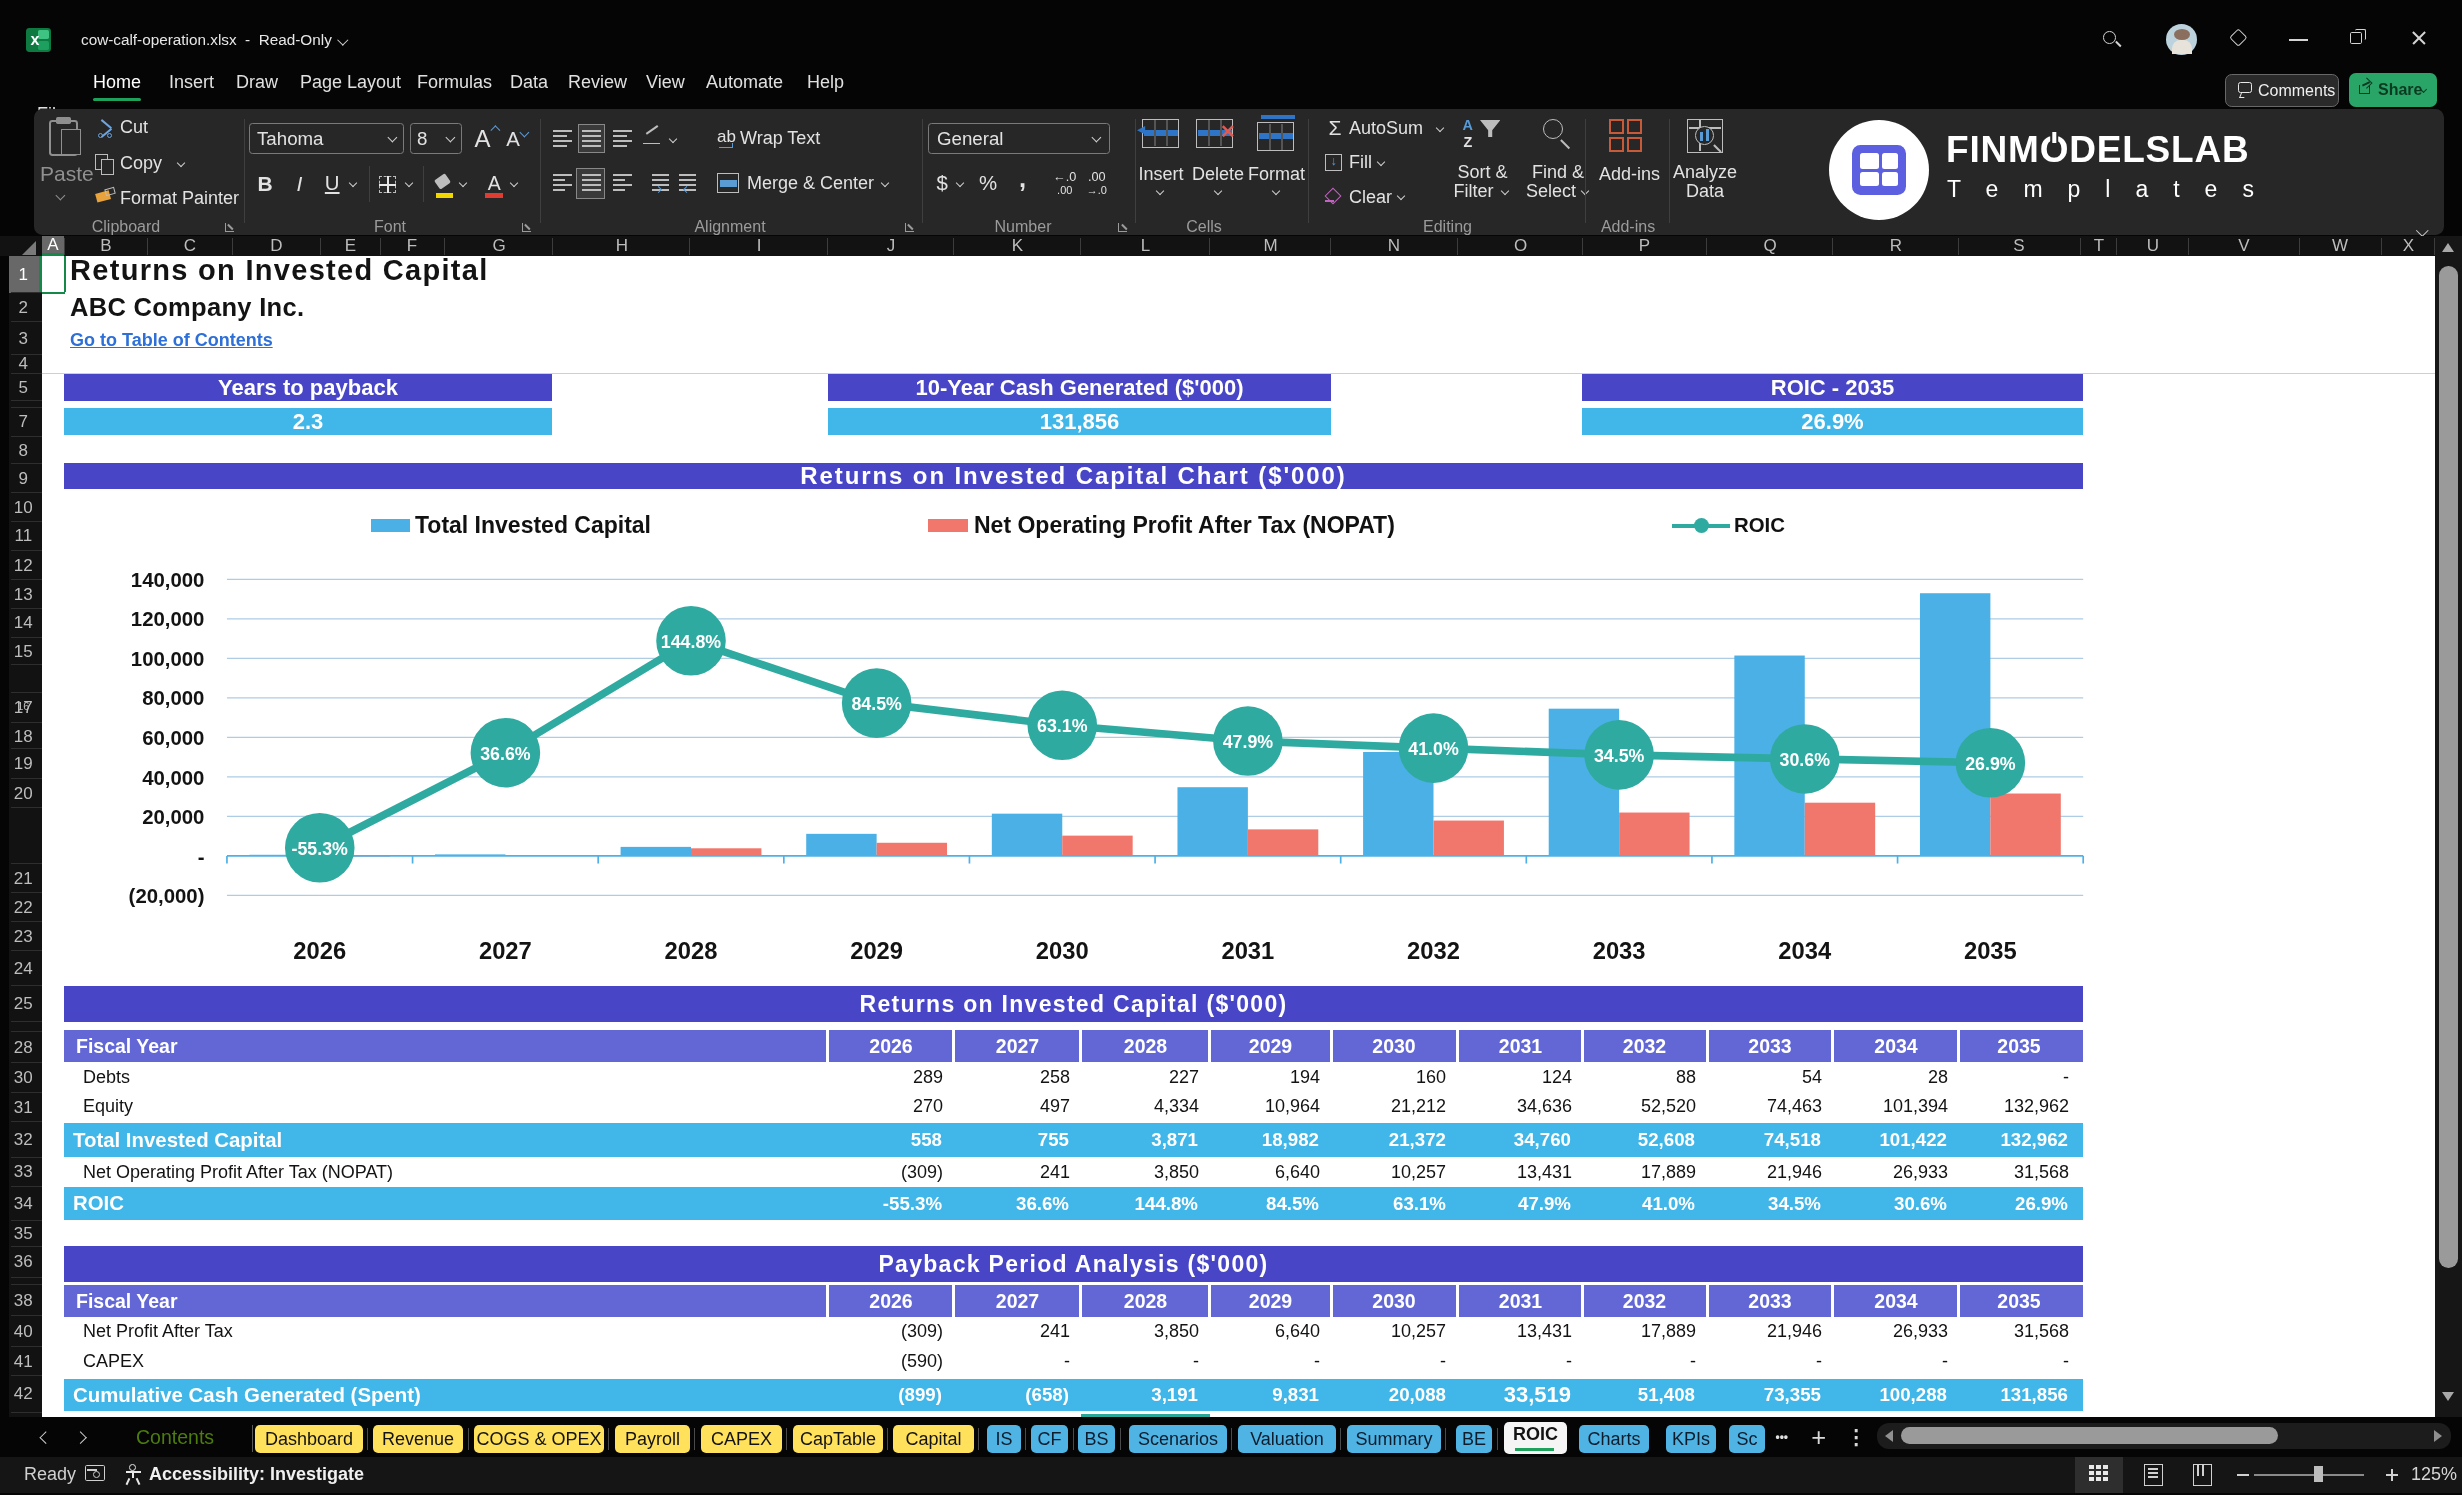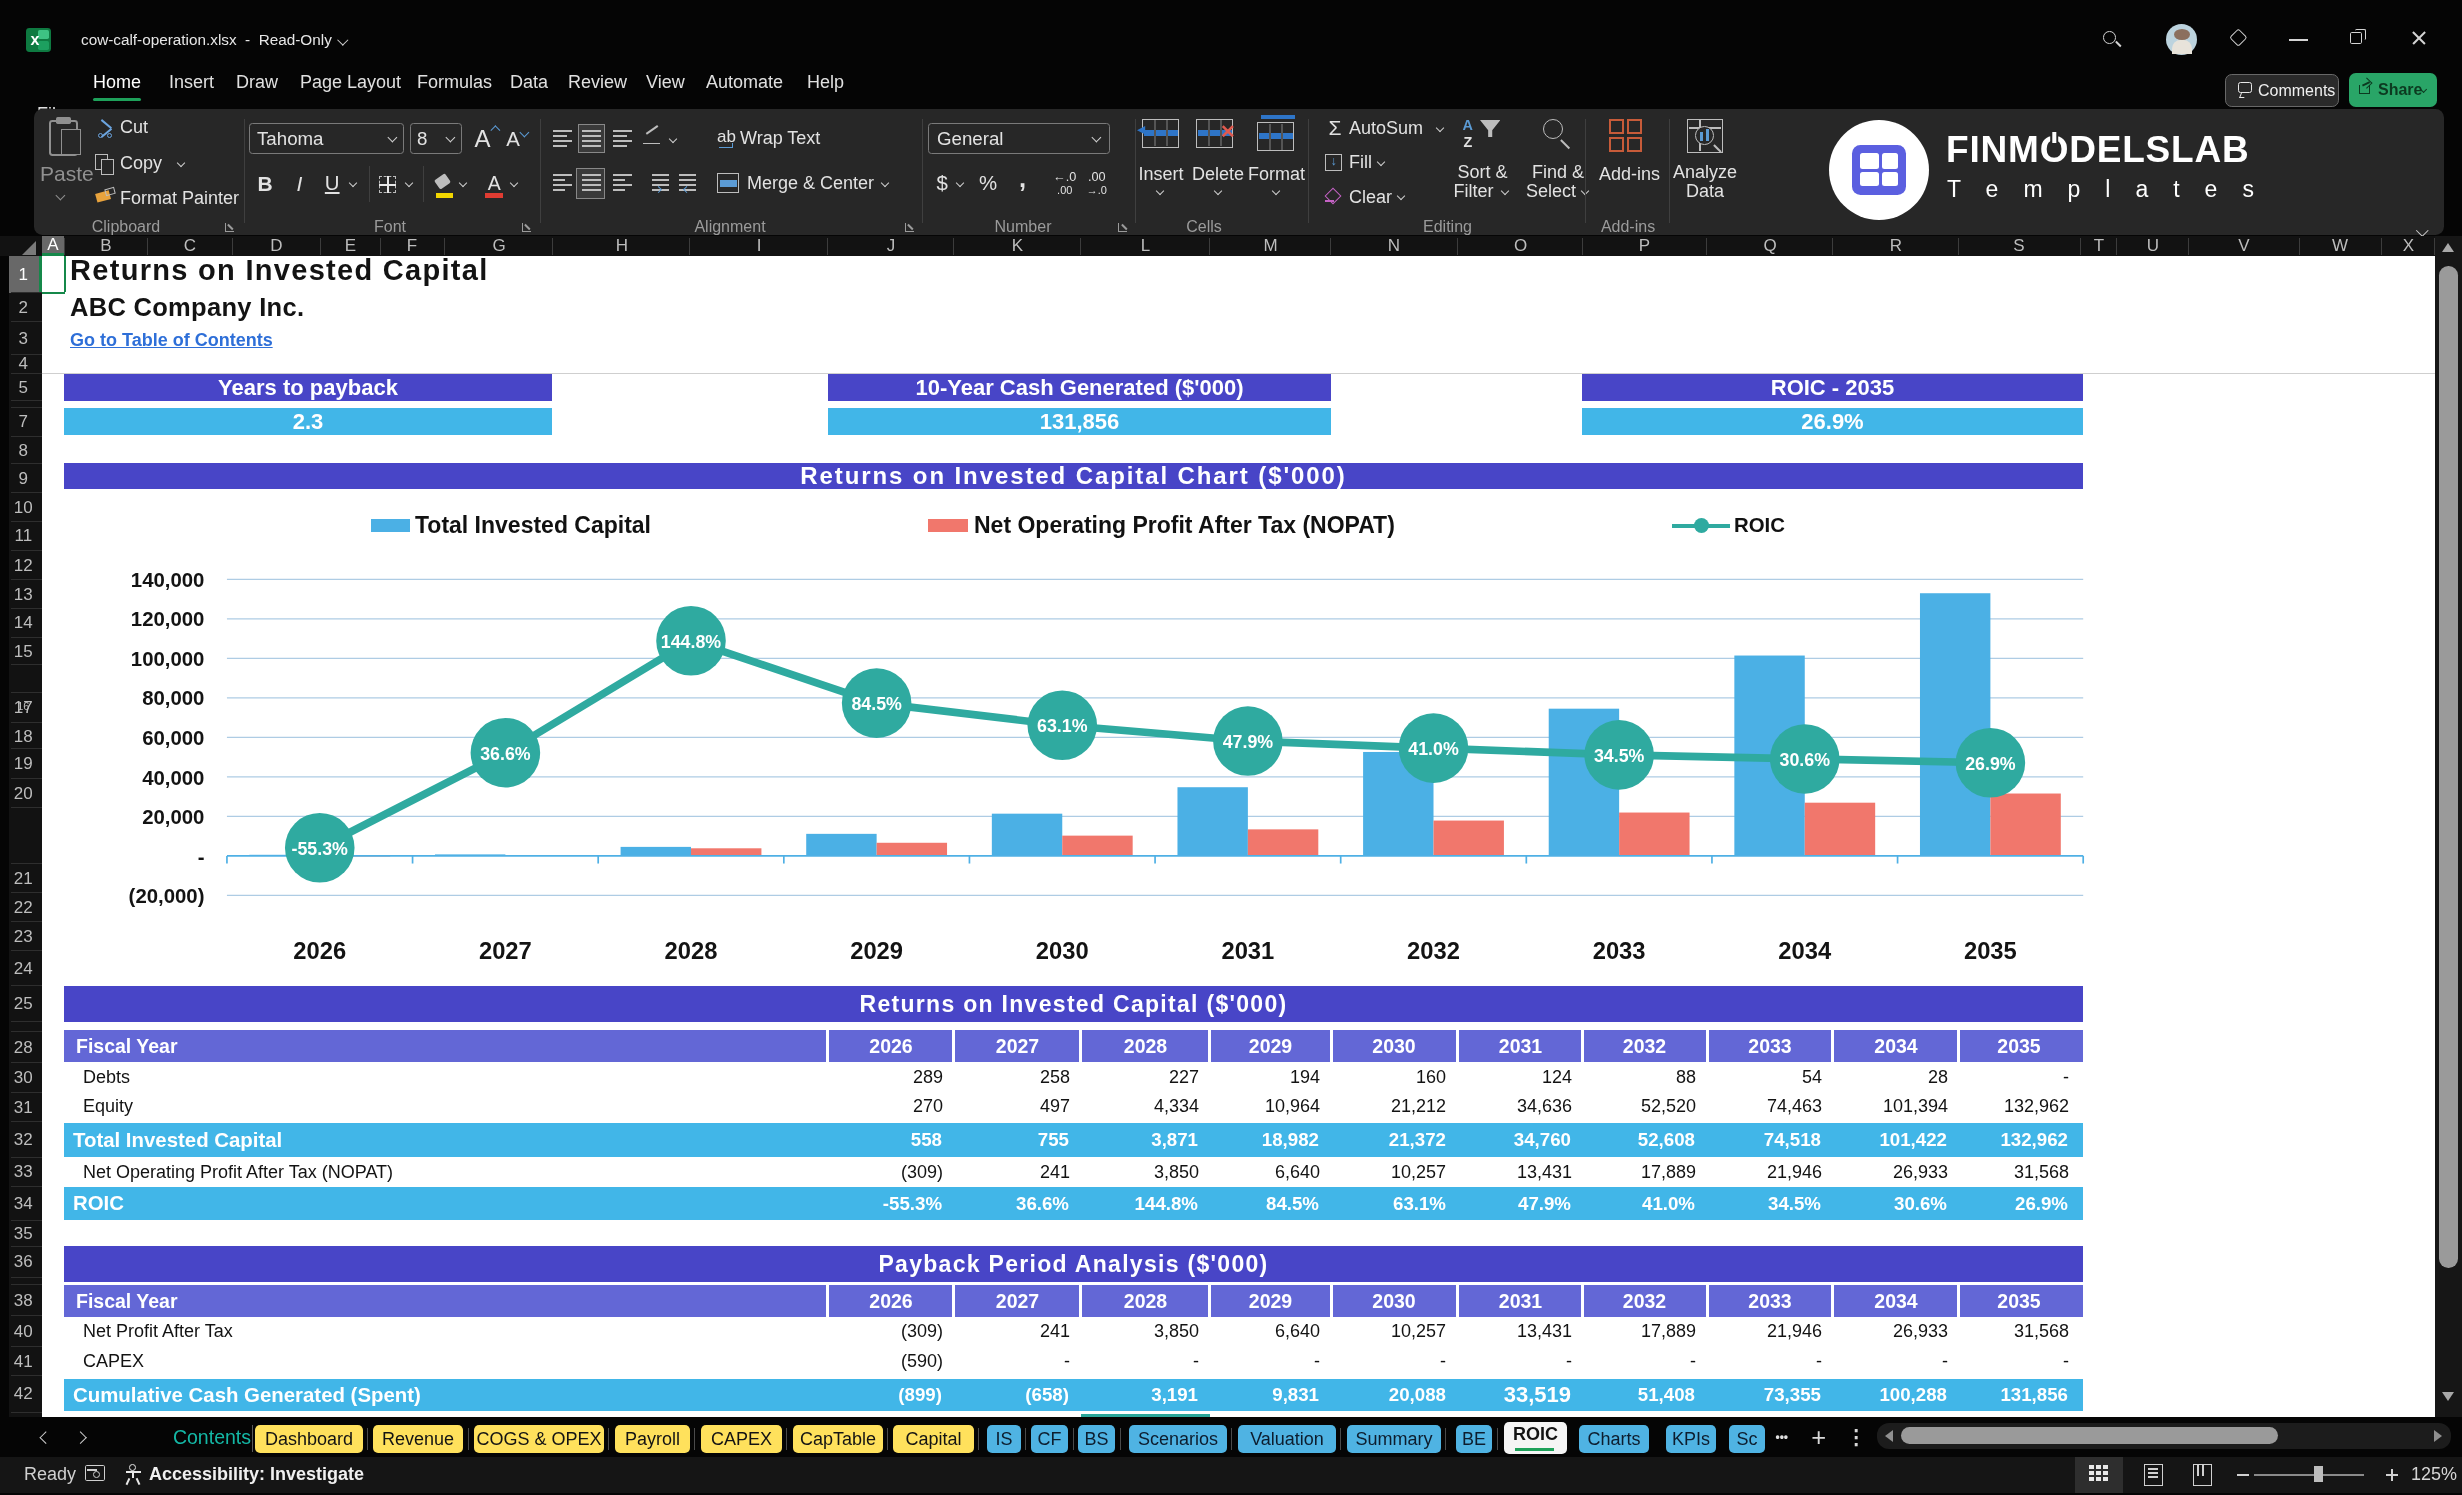--- a/index.html
+++ b/index.html
@@ -614,21 +614,21 @@
 <div class="ab" style="left:1833px;top:1379px;width:114px;height:32px;font-size:18.7px;color:#ffffff;font-weight:700;text-align:right;line-height:32px;">100,288</div>
 <div class="ab" style="left:1958px;top:1379px;width:110px;height:32px;font-size:18.7px;color:#ffffff;font-weight:700;text-align:right;line-height:32px;">131,856</div>
 <div class="ab" style="left:1081px;top:1414px;width:129px;height:4.2px;background:#2aa79b;"></div>
 <div class="ab" style="left:2435px;top:236px;width:27px;height:1181px;background:#161616;"></div>
 <div class="ab" style="left:2442px;top:243px;width:0;height:0;border-left:6.8px solid transparent;border-right:6.8px solid transparent;border-bottom:9.3px solid #a8a8a8"></div>
 <div class="ab" style="left:2439px;top:266px;width:18.7px;height:1002px;background:#9a9a9a;border-radius:9.3px;"></div>
 <div class="ab" style="left:2442px;top:1392px;width:0;height:0;border-left:6.8px solid transparent;border-right:6.8px solid transparent;border-top:9.3px solid #a8a8a8"></div>
 <div class="ab" style="left:0px;top:1417px;width:2462px;height:40px;background:#050505;"></div>
 <div class="ab" style="left:41px;top:1433px;width:9.3px;height:9.3px;border-right:1.7px solid #cfcfcf;border-bottom:1.7px solid #cfcfcf;transform:rotate(135deg);"></div>
 <div class="ab" style="left:76px;top:1433px;width:9.3px;height:9.3px;border-right:1.7px solid #cfcfcf;border-bottom:1.7px solid #cfcfcf;transform:rotate(-45deg);"></div>
-<div class="ab" style="left:136px;top:1422px;width:115px;height:31px;font-size:19.5px;color:#14b8a6;font-weight:400;text-align:right;line-height:31px;">Contents</div>
+<div class="ab" style="left:136px;top:1422px;width:115px;height:31px;font-size:19.5px;color:#4d7c0f;font-weight:400;text-align:left;line-height:31px;">Contents</div>
 <div class="ab" style="left:252px;top:1425px;width:0.8px;height:27px;background:#5a5a5a;"></div>
 <div class="ab" style="left:255px;top:1425px;width:108px;height:28px;background:#ffe15c;border-radius:5.1px;"></div>
 <div class="ab" style="left:255px;top:1425px;width:108px;height:28px;font-size:18px;color:#131313;font-weight:400;text-align:center;line-height:28px;">Dashboard</div>
 <div class="ab" style="left:367px;top:1428px;width:0.8px;height:22px;background:#4a4a4a;"></div>
 <div class="ab" style="left:373px;top:1425px;width:90px;height:28px;background:#ffe15c;border-radius:5.1px;"></div>
 <div class="ab" style="left:373px;top:1425px;width:90px;height:28px;font-size:18px;color:#131313;font-weight:400;text-align:center;line-height:28px;">Revenue</div>
 <div class="ab" style="left:468px;top:1428px;width:0.8px;height:22px;background:#4a4a4a;"></div>
 <div class="ab" style="left:474px;top:1425px;width:130px;height:28px;background:#ffe15c;border-radius:5.1px;"></div>
 <div class="ab" style="left:474px;top:1425px;width:130px;height:28px;font-size:18px;color:#131313;font-weight:400;text-align:center;line-height:28px;">COGS &amp; OPEX</div>
 <div class="ab" style="left:608px;top:1428px;width:0.8px;height:22px;background:#4a4a4a;"></div>

